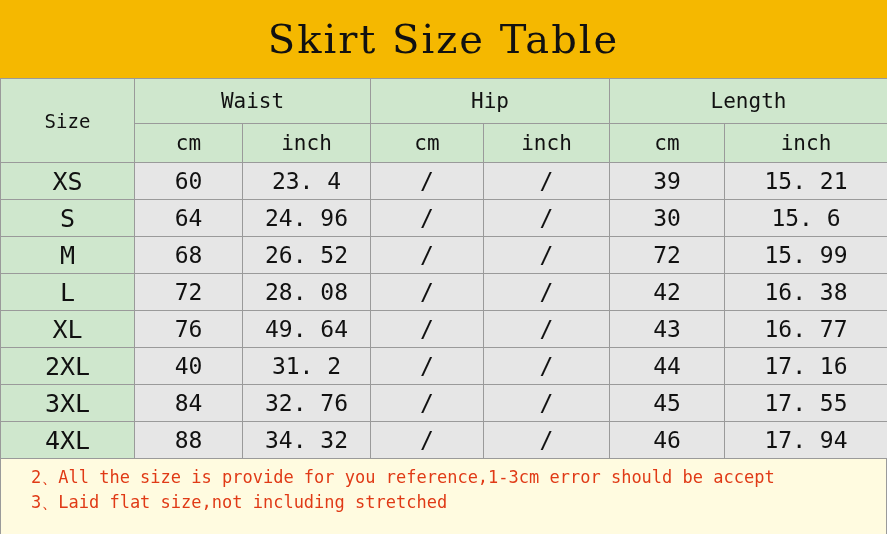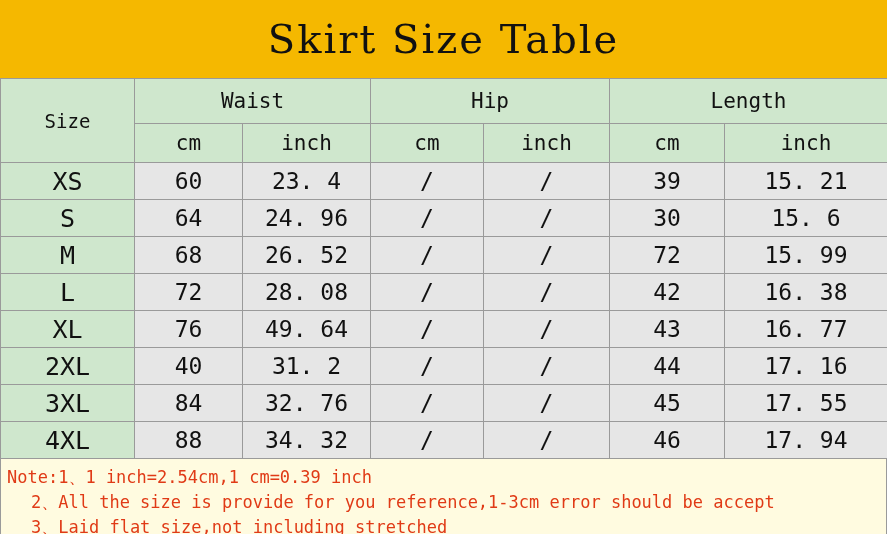--- a/index.html
+++ b/index.html
@@ -208,18 +208,17 @@
         <td class="cell">34. 32</td>
         <td class="cell">/</td>
         <td class="cell">/</td>
         <td class="cell">46</td>
         <td class="cell">17. 94</td>
       </tr>
     </tbody>
   </table>
 
   <div class="note-box">
-    <div class="note-line">Note:1、1 inch=2.54cm,1 cm=0.39 inch</div>
     <div class="note-line indent">2、All the size is provide for you reference,1-3cm error should be accept</div>
     <div class="note-line indent">3、Laid flat size,not including stretched</div>
   </div>
 
 </div>
 
 </body></html>

